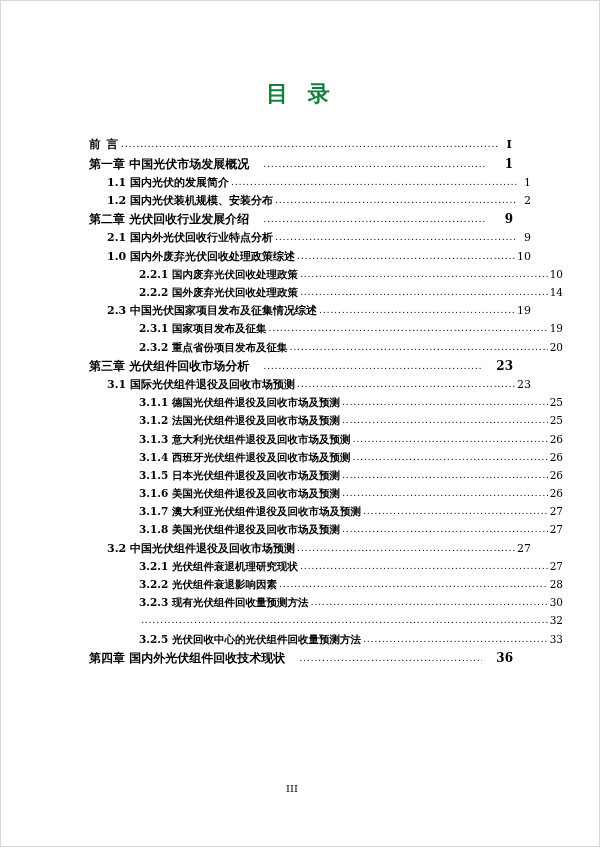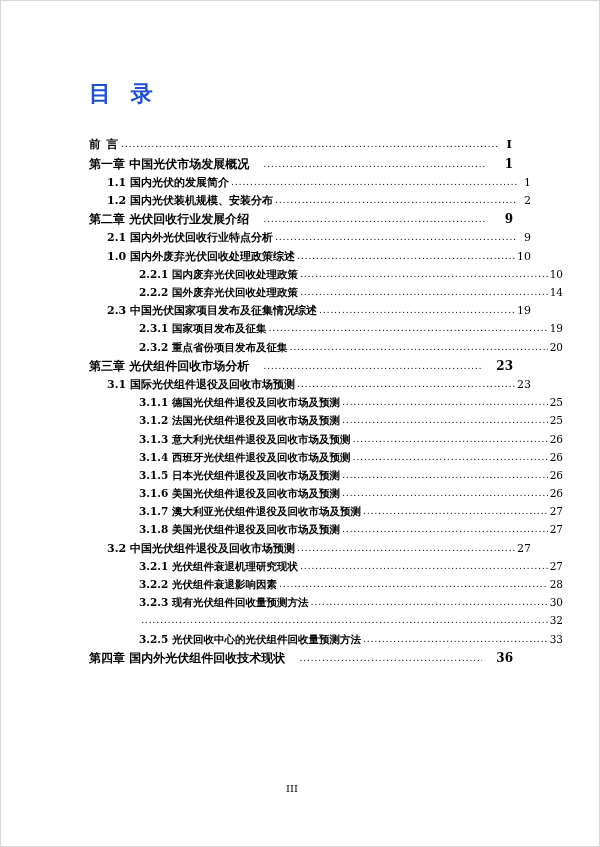--- a/index.html
+++ b/index.html
@@ -22,27 +22,27 @@
     border: 1px solid #d8d8d8;
     background: #fff;
   }
   .content {
     position: absolute;
     left: 88px;
     top: 78px;
     width: 424px;
   }
   .doc-title {
-    text-align: left;
+    text-align: center;
     font-family: "DejaVu Serif", "Liberation Serif", serif;
     font-weight: bold;
     font-size: 22px;
     letter-spacing: 6px;
     margin: 0 0 30px 0;
-    color: #1d4ed8;
+    color: #15803d;
   }
   .toc {
     font-size: 11px;
     line-height: 1.0;
   }
   .toc-row {
     display: flex;
     align-items: baseline;
     width: 100%;
     margin: 0 0 7.2px 0;

